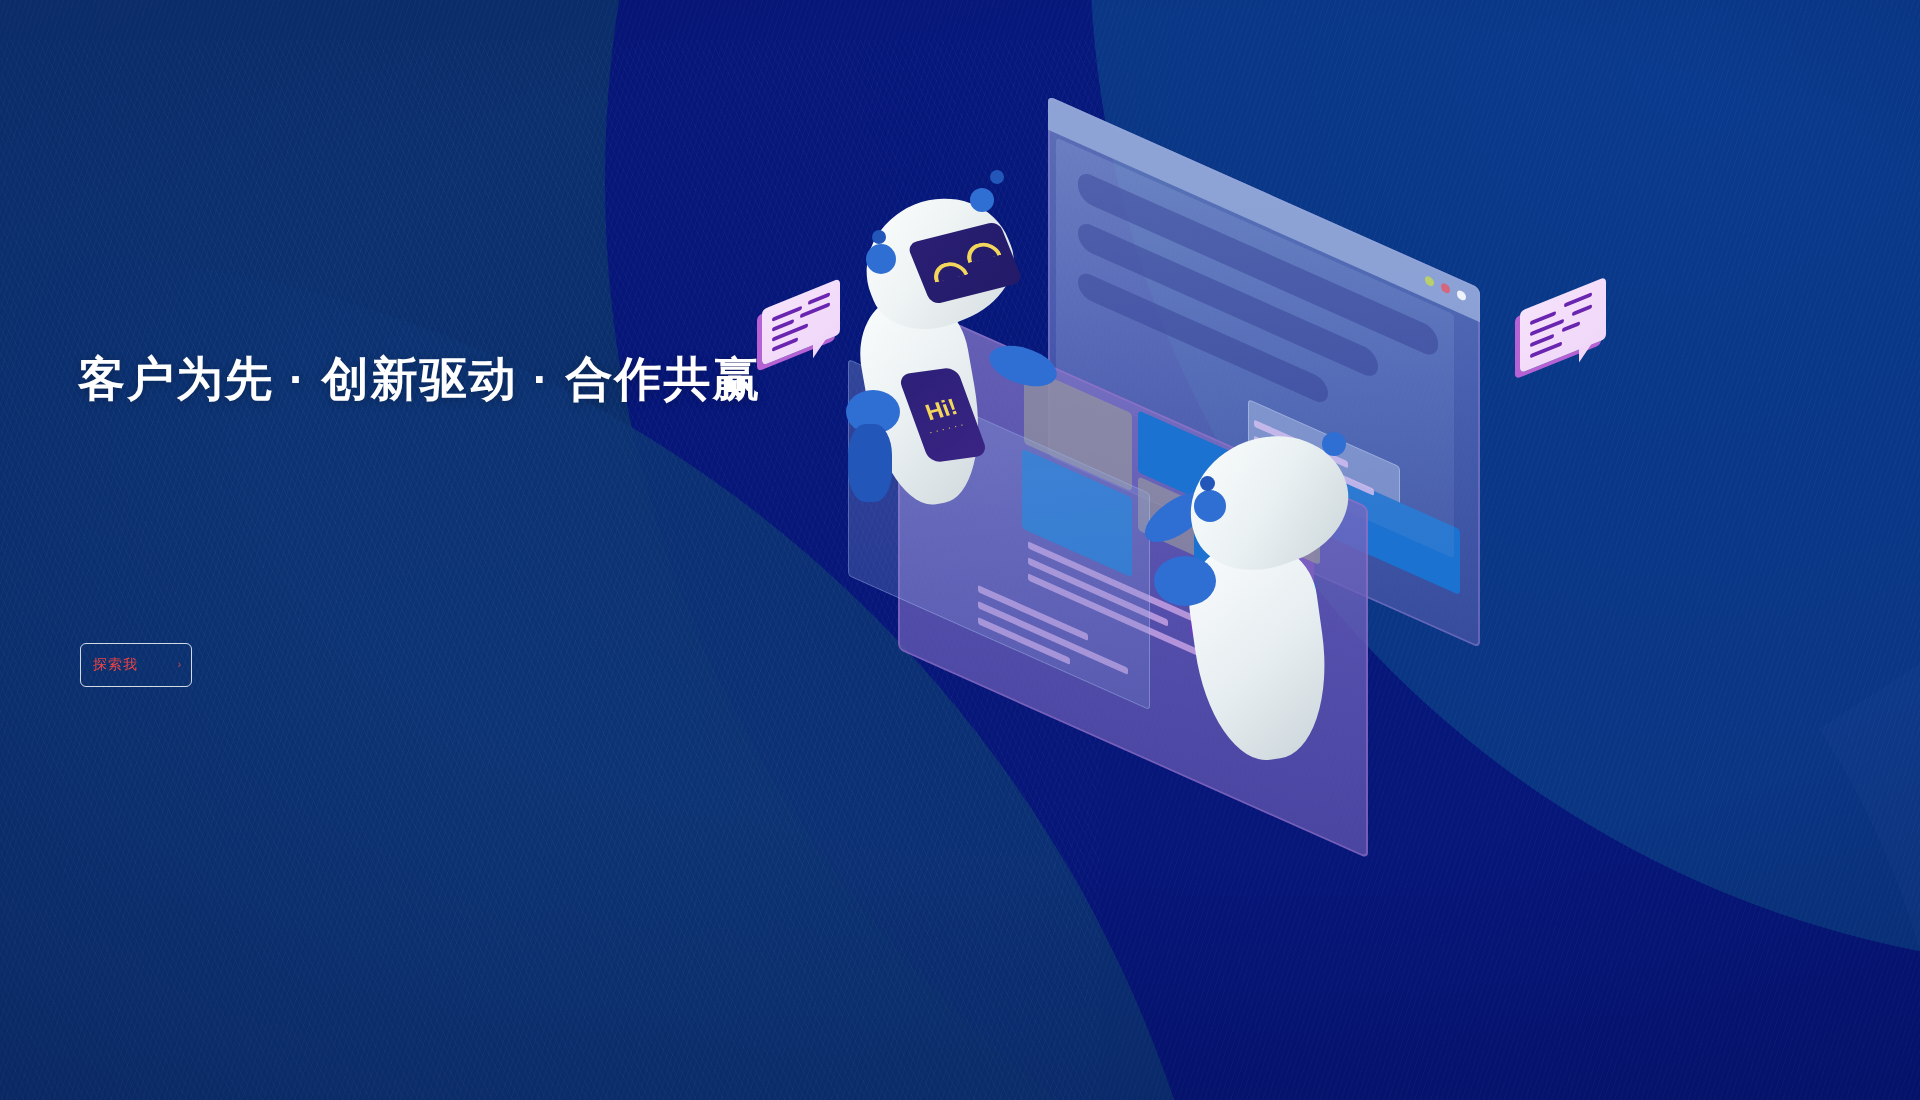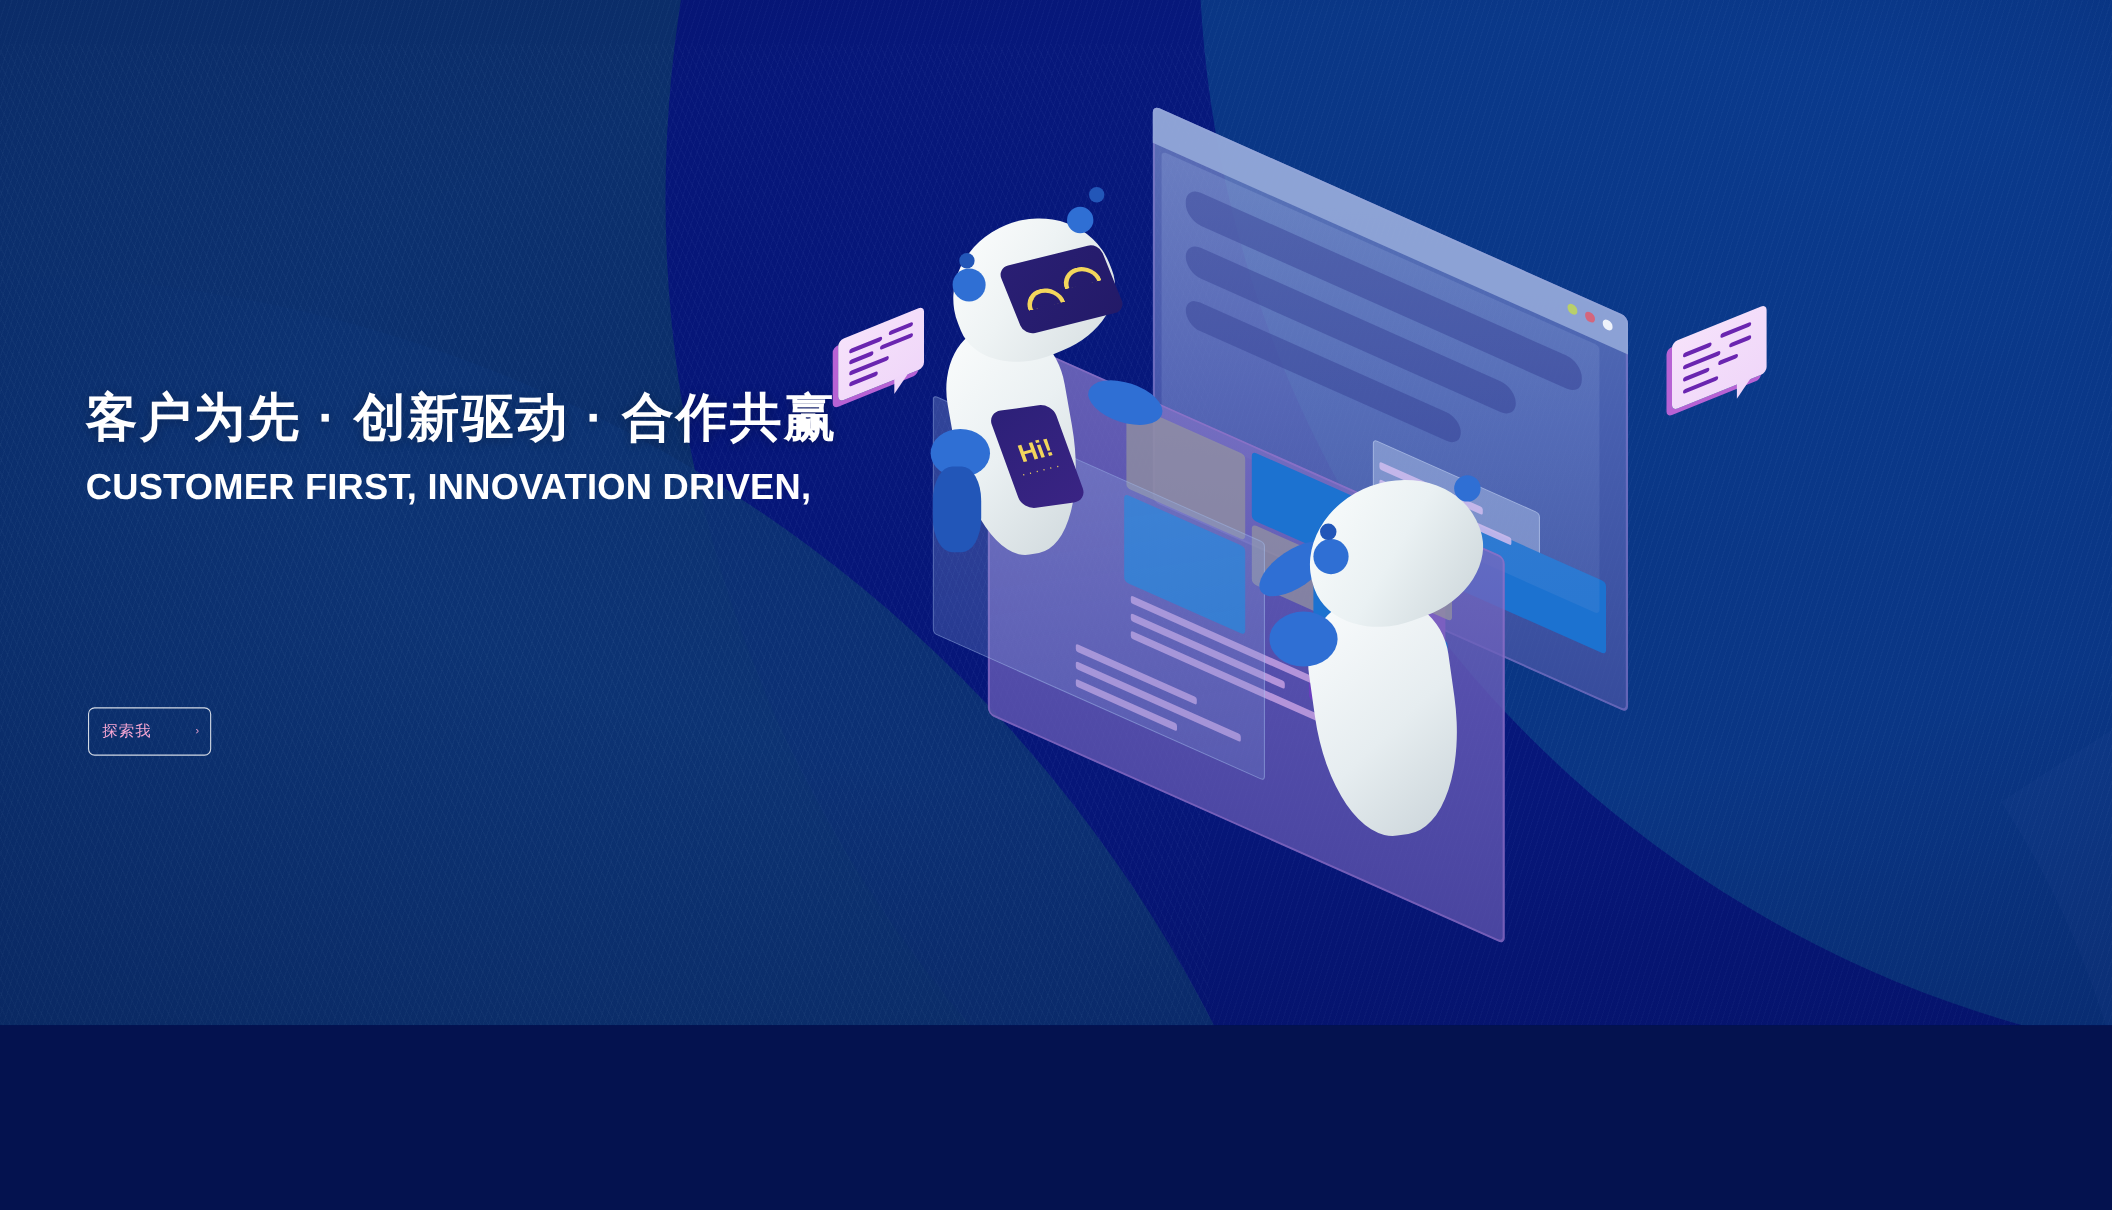--- a/index.html
+++ b/index.html
@@ -7,21 +7,21 @@
     padding: 0;
     background: #04124f;
   }
   body {
     font-family: "Liberation Sans", "DejaVu Sans", sans-serif;
   }
 
   .stage {
     position: relative;
     width: 1920px;
-    height: 932px;
+    height: 1100px;
     overflow: hidden;
     background: #0b2a63;
   }
 
   
   .bg-base {
     position: absolute; inset: 0;
     background:
       linear-gradient(118deg,
         #0a2e6b 0%,
@@ -163,21 +163,21 @@
 
   .explore-btn {
     position: absolute;
     left: 80px;
     top: 643px;
     width: 112px;
     height: 44px;
     border: 1px solid rgba(255,255,255,0.82);
     border-radius: 6px;
     background: transparent;
-    color: #f9a8d4;
+    color: #ef4444;
     display: flex;
     align-items: center;
     justify-content: space-between;
     padding: 0 10px 0 12px;
     box-sizing: border-box;
     cursor: pointer;
     font-family: "Liberation Sans", "DejaVu Sans", sans-serif;
   }
   .explore-btn .lbl { font-size: 14px; letter-spacing: 1px; }
   .explore-btn .chev { font-size: 10px; opacity: 0.9; line-height: 1; }
@@ -356,21 +356,21 @@
   <div class="arc arc-c"></div>
   <div class="arc arc-d"></div>
 
   <div class="hatch"></div>
   <div class="hatch2"></div>
   <div class="vignette"></div>
 
   <div class="hero-copy">
     <h1 class="headline-cn">客户为先 · 创新驱动 · 合作共赢</h1>
     <h2 class="headline-en">
-      <span>CUSTOMER FIRST, INNOVATION DRIVEN,</span><br>
+      <br>
     </h2>
   </div>
 
   <button class="explore-btn">
     <span class="lbl">探索我</span>
     <span class="chev">›</span>
   </button>
 
   <div class="illus">
 

